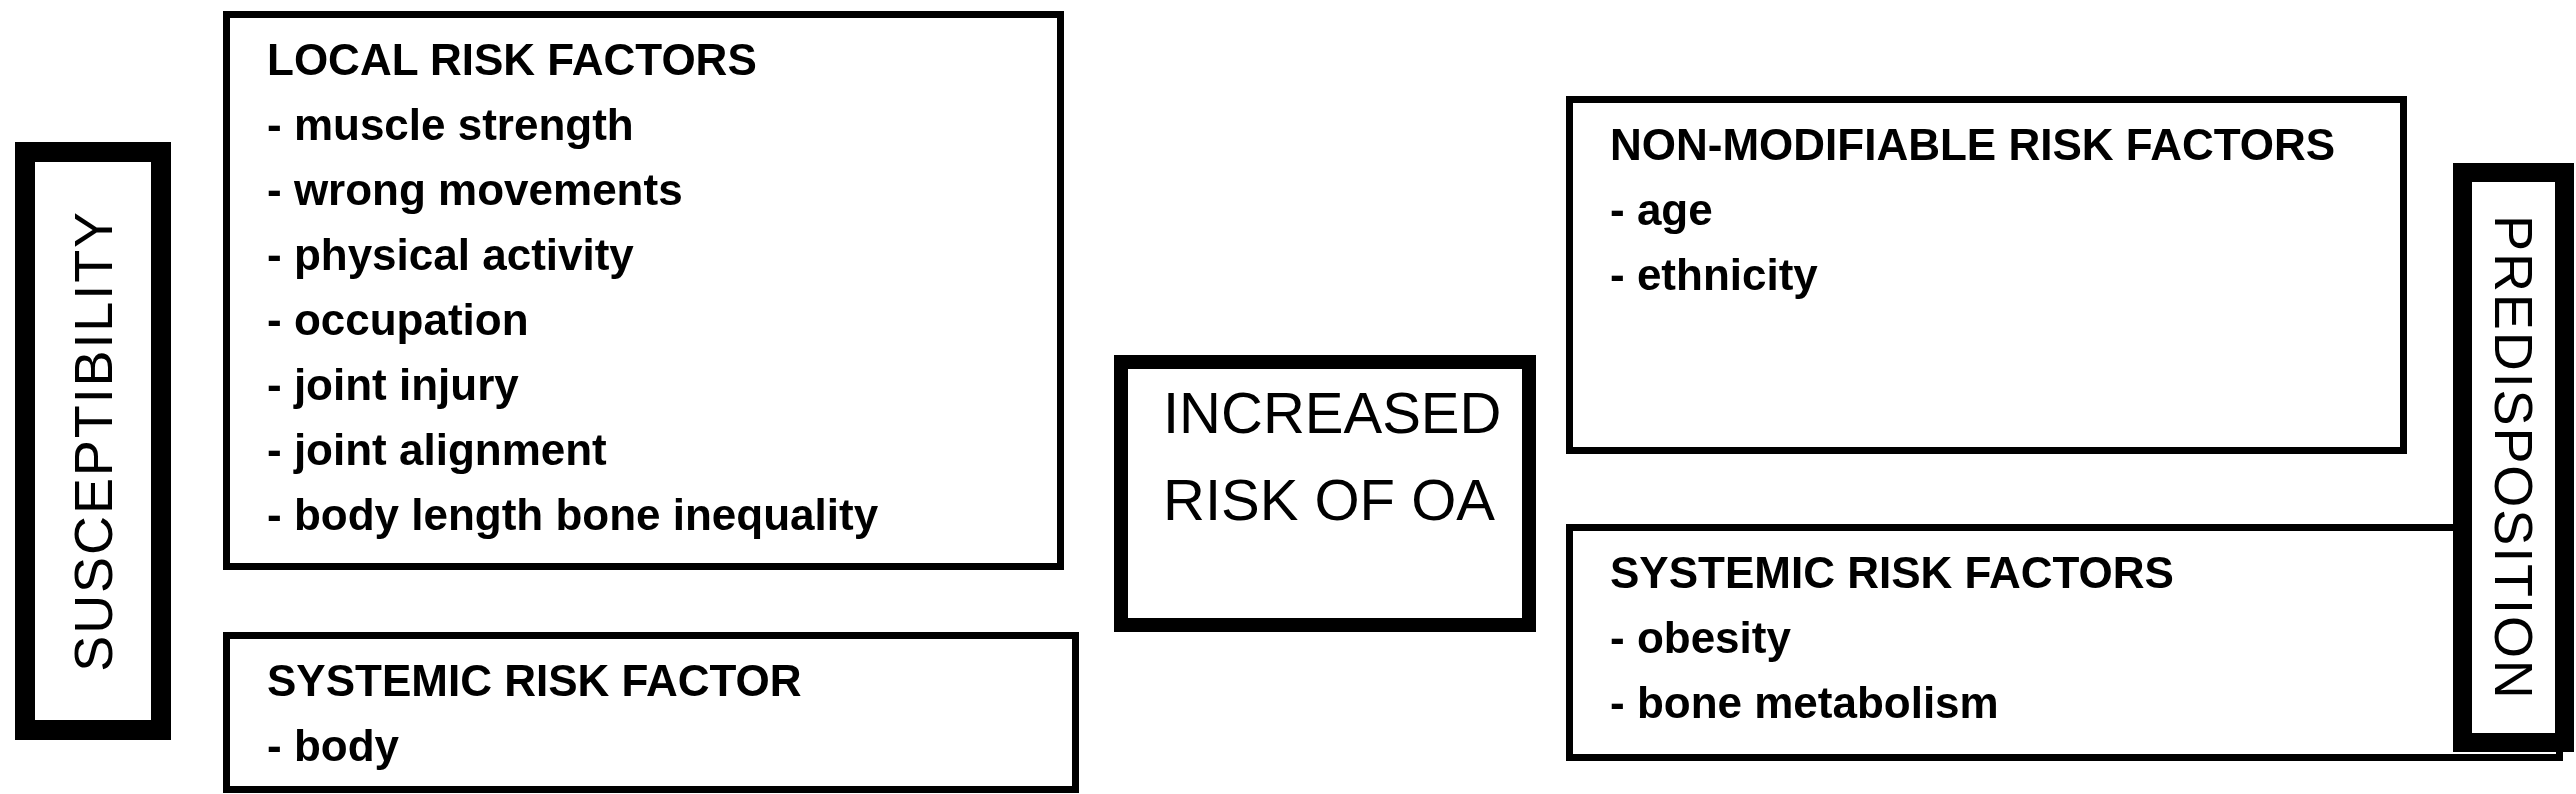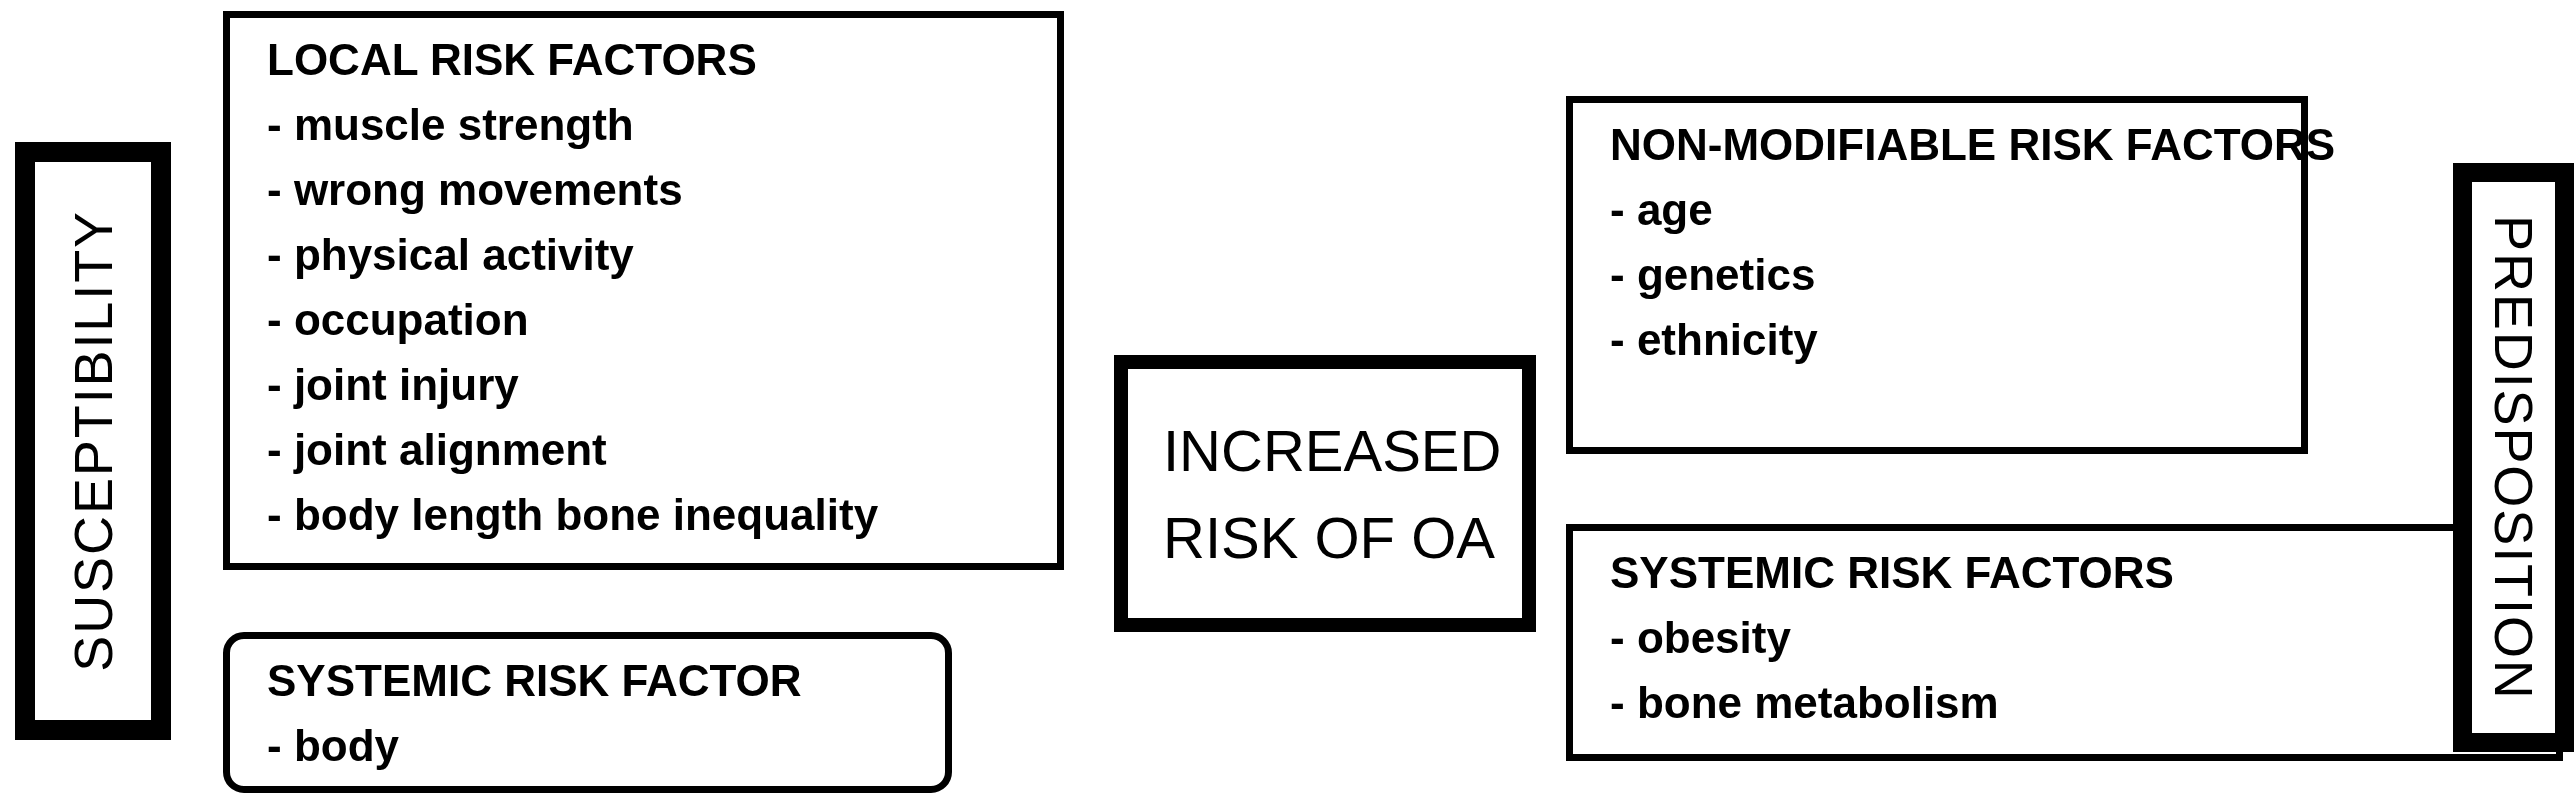--- a/index.html
+++ b/index.html
@@ -28,21 +28,21 @@
     font-size:44px;
     line-height:65px;
     white-space:nowrap;
   }
   .center-box{
     position:absolute;
     left:1114px;top:355px;width:422px;height:277px;
     border:14px solid var(--border-color);
     box-sizing:border-box;
     background:var(--bg-color);
-    display:flex;flex-direction:column;justify-content:center;
+    display:flex;flex-direction:column;justify-content:flex-start;
     padding-left:35px;
   }
   .center-box .line{
     font-size:58px;
     line-height:87px;
     white-space:nowrap;
   }
   .vbox{
     position:absolute;
     box-sizing:border-box;
@@ -63,22 +63,22 @@
     white-space:nowrap;
   }
   .vtext.up{   
     writing-mode:vertical-rl;
     transform:rotate(180deg);
   }
   .vtext.down{ 
     writing-mode:vertical-rl;
   }
   #box-local          {left:223px;  top:11.4px;   width:841px; height:559px;}
-  #box-systemic-left  {left:223px;  top:632px; width:729px; height:161px;border-radius:21px;}
-  #box-non-modifiable {left:1566px; top:96px;  width:742px; height:358px;}
+  #box-systemic-left  {left:223px;  top:632px; width:856px; height:161px;}
+  #box-non-modifiable {left:1566px; top:96px;  width:841px; height:358px;}
   #box-systemic-right {left:1566px; top:524px;  width:997px; height:237px;}
 </style>
 </head>
 <body>
 
 <div id="canvas">
 
   <div class="vbox vbox-left">
     <div class="vtext up">SUSCEPTIBILITY</div>
   </div>
@@ -100,21 +100,20 @@
   </div>
 
   <div class="center-box">
     <div class="line">INCREASED</div>
     <div class="line">RISK OF OA</div>
   </div>
 
   <div class="box" id="box-non-modifiable">
     <div class="line">NON-MODIFIABLE RISK FACTORS</div>
     <div class="line">- age</div>
-    <div class="line">- genetics</div>
     <div class="line">- ethnicity</div>
   </div>
 
   <div class="box" id="box-systemic-right">
     <div class="line">SYSTEMIC RISK FACTORS</div>
     <div class="line">- obesity</div>
     <div class="line">- bone metabolism</div>
   </div>
 
   <div class="vbox vbox-right">

